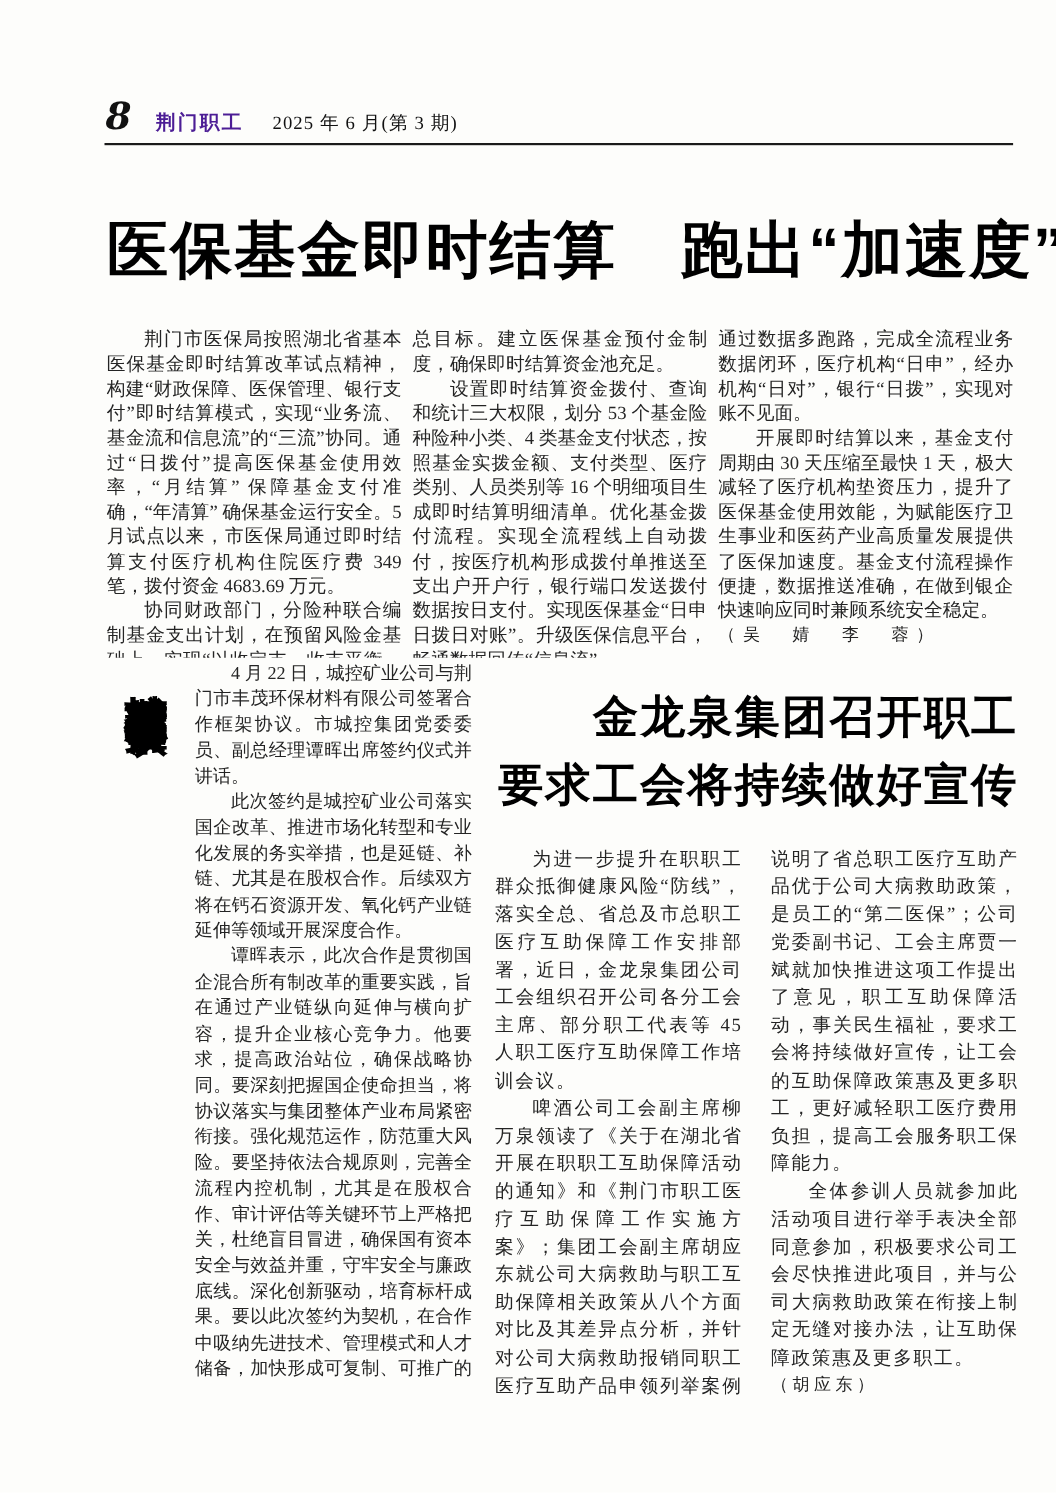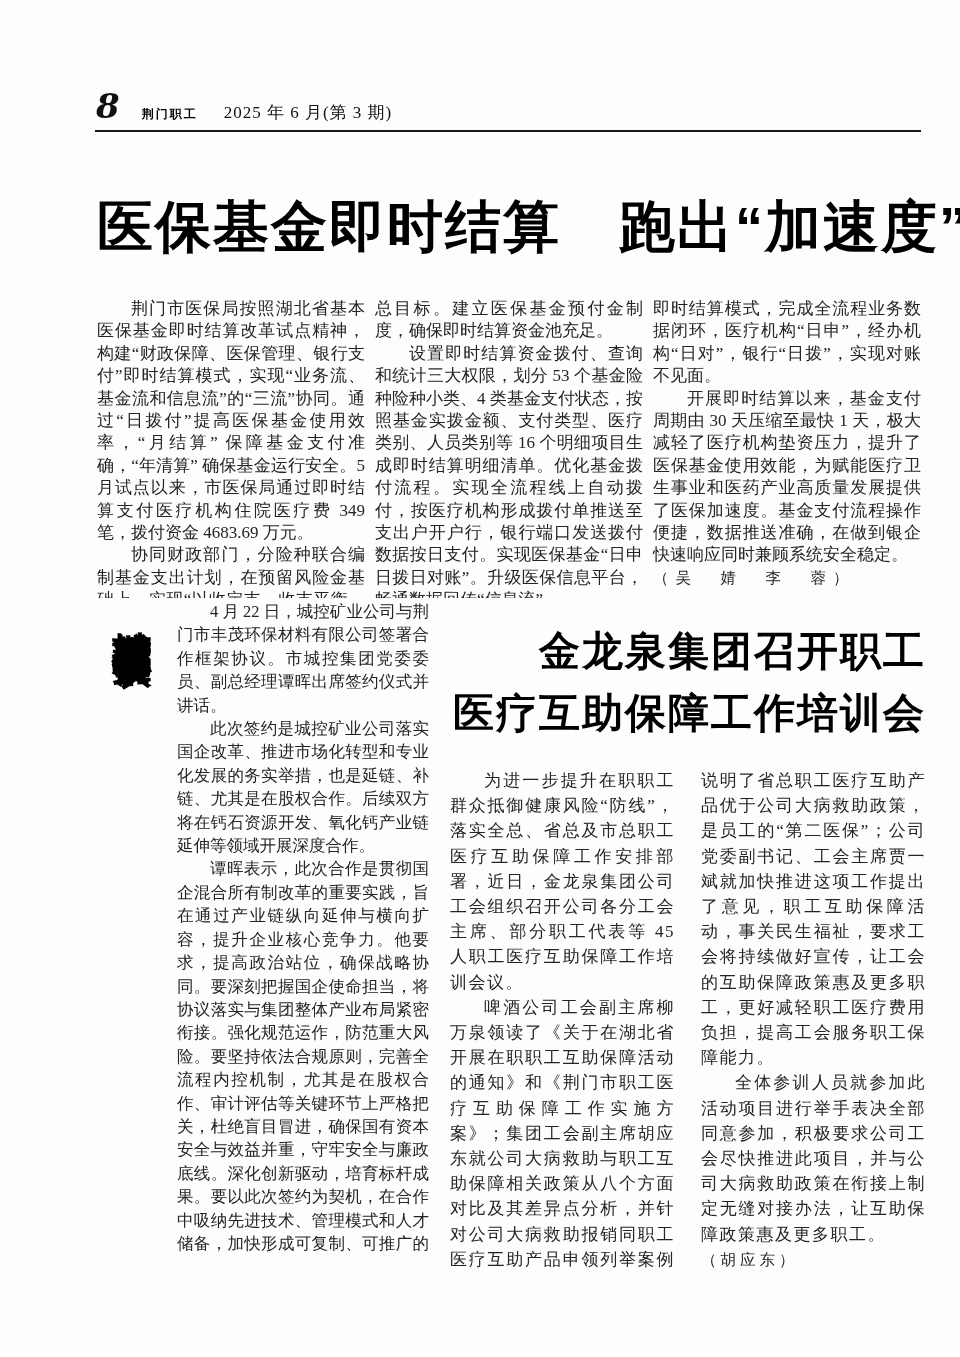--- a/index.html
+++ b/index.html
@@ -5,21 +5,21 @@
   html,body { margin:0; padding:0; background:#ffffff; }
   .page {
     position:relative; width:960px; height:1357px; background:#fdfdfb;
     font-family:"Liberation Serif","DejaVu Serif",serif; color:#242424;
     overflow:hidden;
   }
   
   .page-header { position:absolute; left:96px; top:86px; display:flex; align-items:baseline; }
   .page-num { font-size:34px; font-style:italic; font-weight:bold; color:#111;
               font-family:"DejaVu Serif",serif; }
-  .masthead { font-size:12px; font-weight:bold; margin-left:22px; letter-spacing:2px; color:#000000;
+  .masthead { font-size:18px; font-weight:bold; margin-left:22px; letter-spacing:2px; color:#4c1d95;
               font-family:"Liberation Sans","DejaVu Sans",sans-serif; }
   .issue { font-size:17px; margin-left:26px; letter-spacing:1px; color:#111; }
   .header-rule { position:absolute; left:95px; top:130px; width:826px; height:2px; background:#1a1a1a; }
 
   
   .article1 { position:absolute; left:97px; top:190px; width:824px; }
   .a1-headline { margin:0 0 32px 0; text-align:center; color:#000;
     font-family:"Liberation Sans","DejaVu Sans",sans-serif;
     font-weight:900; font-size:56px; letter-spacing:2px; white-space:nowrap; }
   .a1-cols { display:flex; gap:10px; height:300px; overflow:hidden; }
@@ -61,41 +61,41 @@
     <div class="a1-cols">
       <div class="a1-col">
         <p class="indent">荆门市医保局按照湖北省基本医保基金即时结算改革试点精神，构建“财政保障、医保管理、银行支付”即时结算模式，实现“业务流、基金流和信息流”的“三流”协同。通过“日拨付”提高医保基金使用效率，“月结算” 保障基金支付准确，“年清算” 确保基金运行安全。5 月试点以来，市医保局通过即时结算支付医疗机构住院医疗费 349 笔，拨付资金 4683.69 万元。</p>
         <p class="indent">协同财政部门，分险种联合编制基金支出计划，在预留风险金基础上，实现“以收定支、收支平衡、略有结余”</p>
       </div>
       <div class="a1-col">
         <p>总目标。建立医保基金预付金制度，确保即时结算资金池充足。</p>
         <p class="indent">设置即时结算资金拨付、查询和统计三大权限，划分 53 个基金险种险种小类、4 类基金支付状态，按照基金实拨金额、支付类型、医疗类别、人员类别等 16 个明细项目生成即时结算明细清单。优化基金拨付流程。实现全流程线上自动拨付，按医疗机构形成拨付单推送至支出户开户行，银行端口发送拨付数据按日支付。实现医保基金“日申日拨日对账”。升级医保信息平台，畅通数据回传“信息流”，</p>
       </div>
       <div class="a1-col">
-        <p>即时结算模式，完成全流程业务数据闭环，医疗机构“日申”，经办机构“日对”，银行“日拨”，实现对账不见面。</p>
+        <p>通过数据多跑路，完成全流程业务数据闭环，医疗机构“日申”，经办机构“日对”，银行“日拨”，实现对账不见面。</p>
         <p class="indent">开展即时结算以来，基金支付周期由 30 天压缩至最快 1 天，极大减轻了医疗机构垫资压力，提升了医保基金使用效能，为赋能医疗卫生事业和医药产业高质量发展提供了医保加速度。基金支付流程操作便捷，数据推送准确，在做到银企快速响应同时兼顾系统安全稳定。</p>
         <p class="byline">（吴　婧　李　蓉）</p>
       </div>
     </div>
   </section>
 
   <section class="article2">
     <h2 class="a2-headline">城控矿业与丰茂环保签署合作框架协议</h2>
     <div class="a2-text">
       <p class="indent">4 月 22 日，城控矿业公司与荆门市丰茂环保材料有限公司签署合作框架协议。市城控集团党委委员、副总经理谭晖出席签约仪式并讲话。</p>
       <p class="indent">此次签约是城控矿业公司落实国企改革、推进市场化转型和专业化发展的务实举措，也是延链、补链、尤其是在股权合作。后续双方将在钙石资源开发、氧化钙产业链延伸等领域开展深度合作。</p>
       <p class="indent">谭晖表示，此次合作是贯彻国企混合所有制改革的重要实践，旨在通过产业链纵向延伸与横向扩容，提升企业核心竞争力。他要求，提高政治站位，确保战略协同。要深刻把握国企使命担当，将协议落实与集团整体产业布局紧密衔接。强化规范运作，防范重大风险。要坚持依法合规原则，完善全流程内控机制，尤其是在股权合作、审计评估等关键环节上严格把关，杜绝盲目冒进，确保国有资本安全与效益并重，守牢安全与廉政底线。深化创新驱动，培育标杆成果。要以此次签约为契机，在合作中吸纳先进技术、管理模式和人才储备，加快形成可复制、可推广的创新经验，为国企改革攻坚提供示范样本。</p>
 
     </div>
   </section>
 
   <section class="article3">
     <h2 class="a3-headline">
       <span>金龙泉集团召开职工</span><br>
-      <span>医疗互助保障工作培训会</span>
+      <span>要求工会将持续做好宣传</span>
     </h2>
     <div class="a3-cols">
       <div class="a3-col">
         <p class="indent">为进一步提升在职职工群众抵御健康风险“防线”，落实全总、省总及市总职工医疗互助保障工作安排部署，近日，金龙泉集团公司工会组织召开公司各分工会主席、部分职工代表等 45 人职工医疗互助保障工作培训会议。</p>
         <p class="indent">啤酒公司工会副主席柳万泉领读了《关于在湖北省开展在职职工互助保障活动的通知》和《荆门市职工医疗互助保障工作实施方案》；集团工会副主席胡应东就公司大病救助与职工互助保障相关政策从八个方面对比及其差异点分析，并针对公司大病救助报销同职工医疗互助产品申领列举案例进行对照比较，</p>
       </div>
       <div class="a3-col">
         <p>说明了省总职工医疗互助产品优于公司大病救助政策，是员工的“第二医保”；公司党委副书记、工会主席贾一斌就加快推进这项工作提出了意见，职工互助保障活动，事关民生福祉，要求工会将持续做好宣传，让工会的互助保障政策惠及更多职工，更好减轻职工医疗费用负担，提高工会服务职工保障能力。</p>
         <p class="indent">全体参训人员就参加此活动项目进行举手表决全部同意参加，积极要求公司工会尽快推进此项目，并与公司大病救助政策在衔接上制定无缝对接办法，让互助保障政策惠及更多职工。</p>
         <p class="byline">（胡应东）</p>

